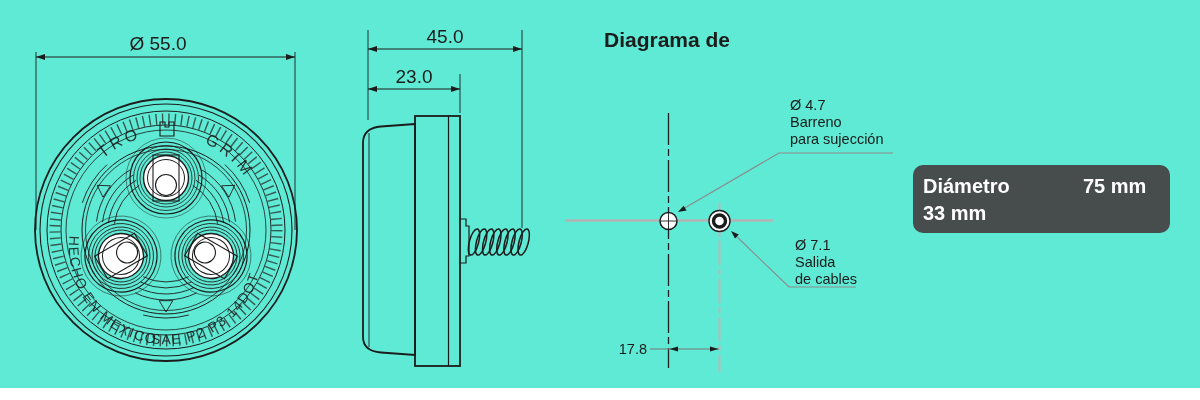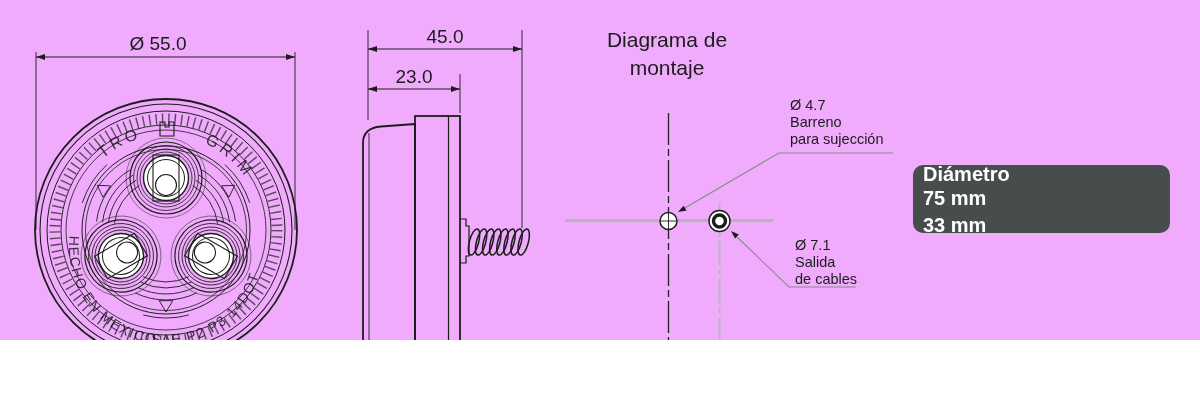--- a/index.html
+++ b/index.html
@@ -1,30 +1,30 @@
 <!DOCTYPE html>
 <html><head>
 <meta charset="utf-8">
 <style>
   html,body{margin:0;padding:0;background:#ffffff;}
-  #canvas{position:relative;width:1200px;height:340px;background:#f0abfc;overflow:hidden;
+  #canvas{position:relative;width:1200px;height:388px;background:#5eead4;overflow:hidden;
           font-family:"Liberation Sans",sans-serif;}
   #drawing{position:absolute;left:0;top:0;}
   .dim-text{font-size:19px;fill:#1c1c1c;font-family:"Liberation Sans",sans-serif;}
   .small-text{font-size:14.5px;fill:#1c1c1c;font-family:"Liberation Sans",sans-serif;}
   .rim-top{font-size:16px;letter-spacing:3.5px;fill:#1c1c1c;opacity:.88;}
   .rim-bottom{font-size:14px;letter-spacing:1.4px;fill:#1c1c1c;opacity:.88;}
   .stroke{stroke:#1c1c1c;fill:none;}
   #diagram-title{position:absolute;left:557px;top:26px;width:220px;text-align:center;
-                 font-size:21px;font-weight:normal;color:#1c1c1c;line-height:28px;}
+                 font-size:21px;font-weight:bold;color:#1c1c1c;line-height:28px;}
   #spec-table{position:absolute;left:913px;top:165px;width:257px;height:68px;
               background:#474c4c;border-radius:10px;color:#ffffff;font-weight:bold;
               font-size:20px;display:flex;flex-direction:column;justify-content:center;
               padding-left:10px;box-sizing:border-box;gap:3px;}
-  .spec-row{display:flex;line-height:24px;flex-direction:column;}
+  .spec-row{display:flex;line-height:24px;}
   .spec-row .lbl{width:160px;}
 </style>
 </head>
 <body>
 
 <div id="canvas">
 
   <svg id="drawing" width="1200" height="400" viewBox="0 0 1200 400">
 
     <g>
@@ -184,21 +184,20 @@
 
       <line x1="650" y1="349" x2="719" y2="349" stroke="#777777" stroke-width="1.1"></line>
       <polygon points="669.5,349 678,346.4 678,351.6" fill="#1c1c1c"></polygon>
       <polygon points="718.5,349 710,346.4 710,351.6" fill="#1c1c1c"></polygon>
       <text x="647" y="354" text-anchor="end" class="small-text">17.8</text>
     </g>
   </svg>
 
   <div id="diagram-title">
     <span style="display:block">Diagrama de</span>
-    <span style="display:block">montaje</span>
   </div>
 
   <div id="spec-table">
     <div class="spec-row">
       <span class="lbl">Diámetro</span>
       <span class="val">75 mm</span>
     </div>
     <div class="spec-row">
       <span class="val">33 mm</span>
     </div>

